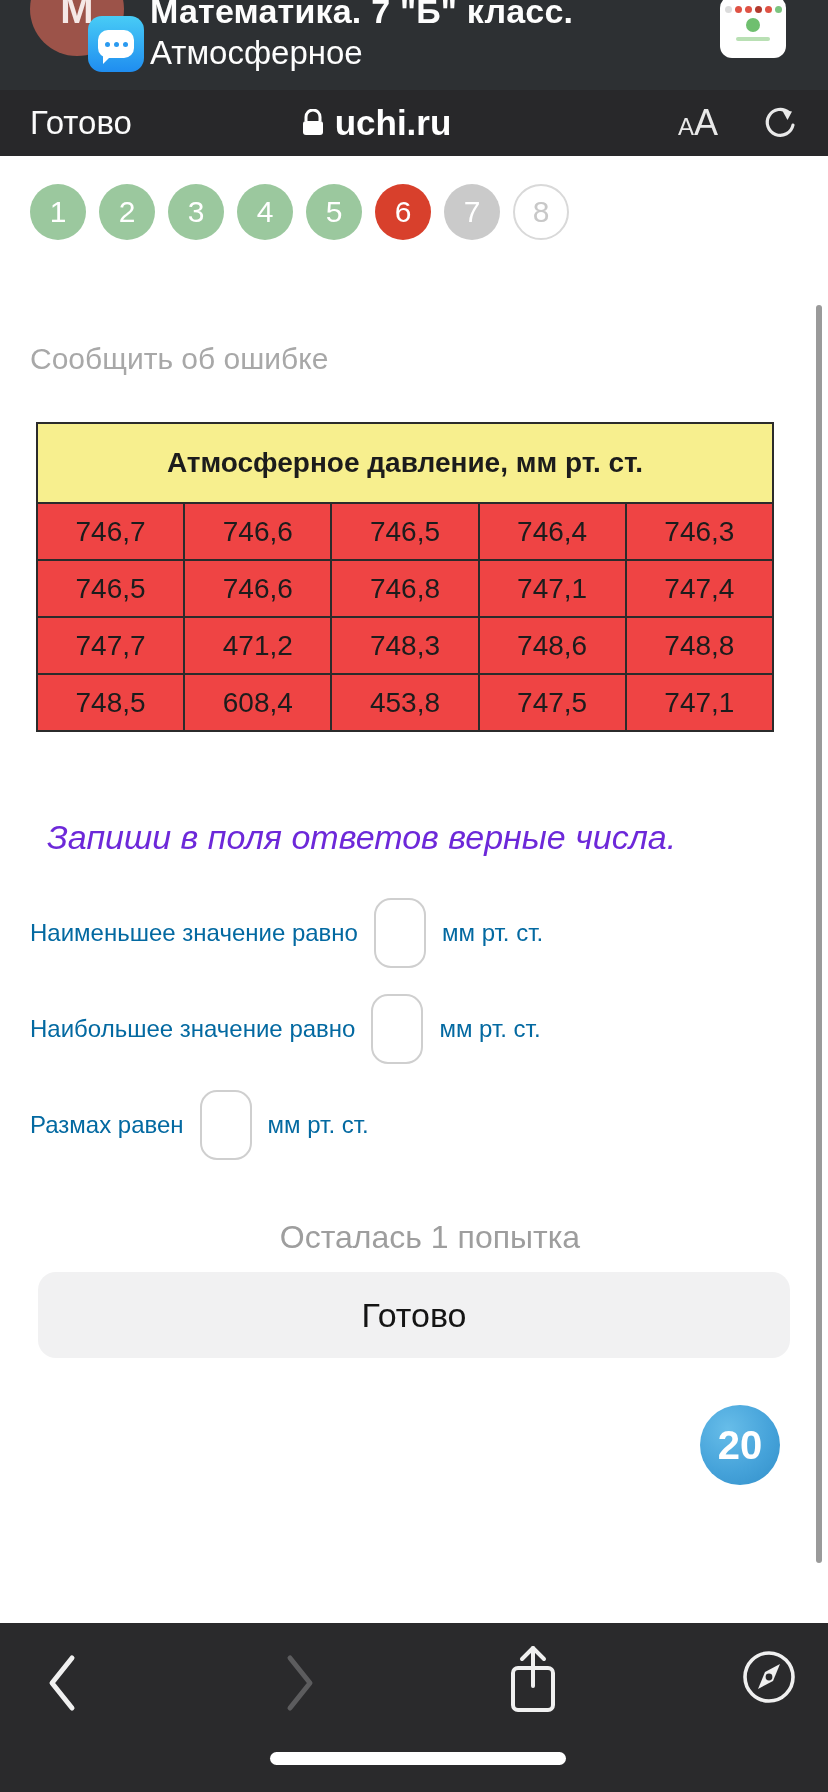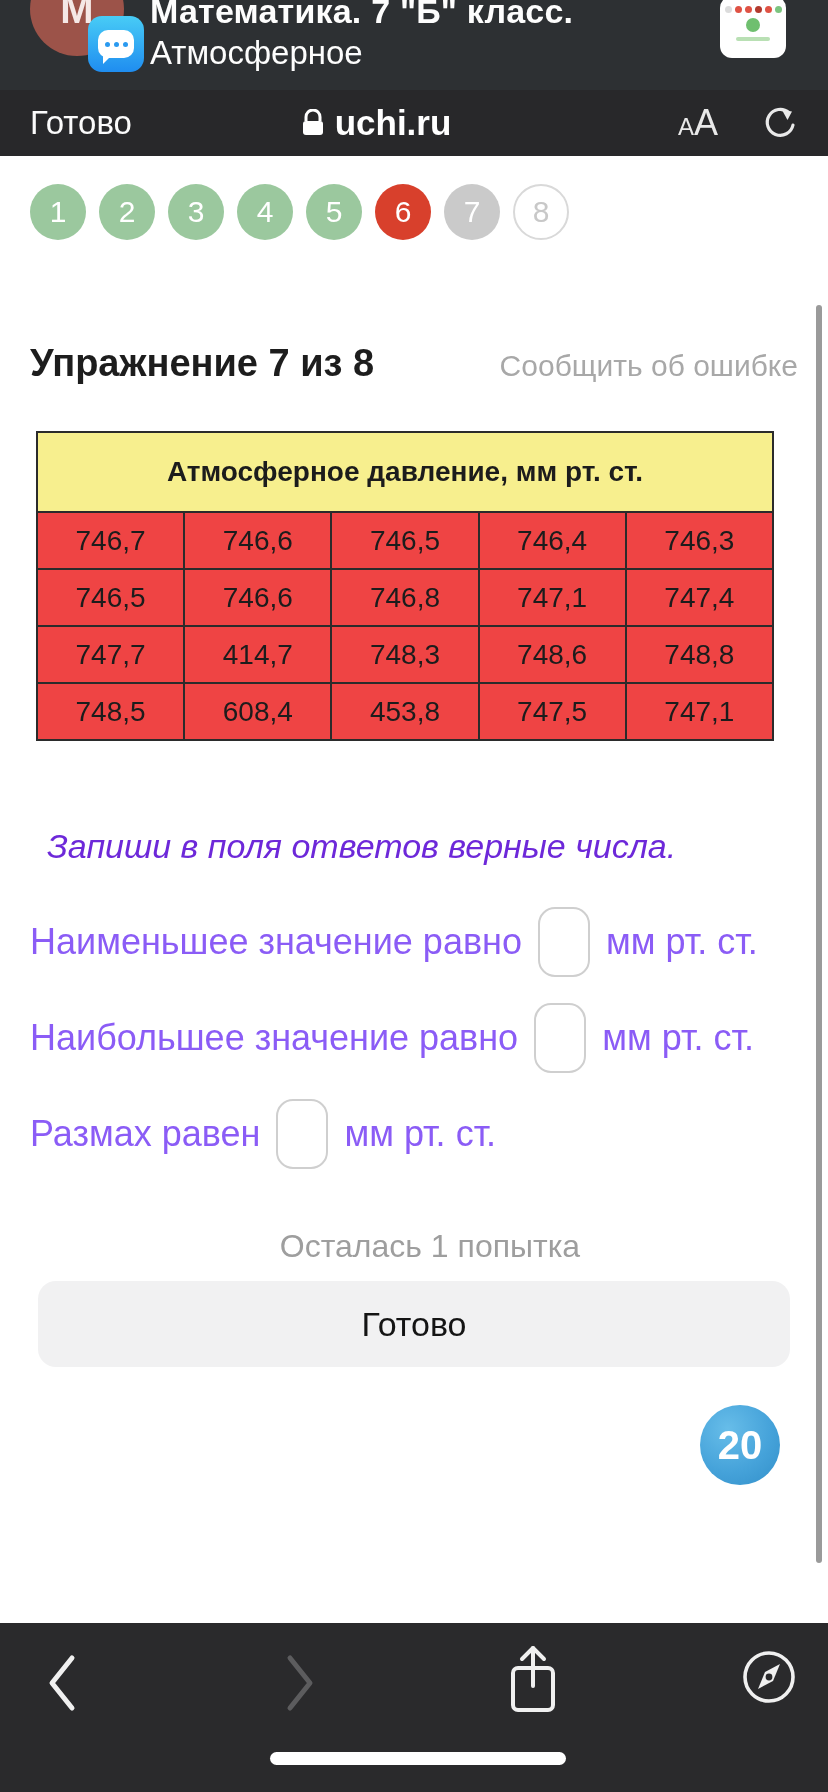--- a/index.html
+++ b/index.html
@@ -69,21 +69,21 @@
 
   .ptable { border-collapse:collapse; margin:46px 0 0 36px; width:738px; }
   .ptable th { background:#f7ef8e; border:2px solid #2b2b2b; height:80px; font-size:28px; font-weight:700; color:#1c1c1c; }
   .ptable td { border:2px solid #2b2b2b; height:57px; width:147px; text-align:center;
     font-size:28px; color:#1c1c1c; background:#ef4444; }
 
   .instruction { margin:86px 30px 0 47px; font-size:34px; font-style:italic; color:#6d28d9; }
 
   .answer-row { display:flex; align-items:center; gap:16px; margin:24px 30px 0 30px; height:72px; }
   .answer-row.first { margin-top:40px; }
-  .answer-label, .answer-unit { font-size:36px; color:#8b5cf6; }
+  .answer-label, .answer-unit { font-size:24px; color:#0369a1; }
   .answer-input { width:52px; height:70px; border:2px solid #cfcfcf; border-radius:17px; background:#fff;
     font-size:30px; text-align:center; color:#1c1c1c; outline:none; }
 
   .badge20 { position:absolute; left:700px; top:1249px; width:80px; height:80px; border-radius:50%;
     background:radial-gradient(circle at 35% 30%, #67bde9 0%, #46a3da 55%, #328fc9 100%);
     color:#ffffff; font-size:40px; font-weight:700; display:flex; align-items:center; justify-content:center; z-index:3; }
 
   .attempts { text-align:center; margin-top:58px; font-size:32px; color:#9e9e9e;padding-left:32px; }
   .submit-btn { display:block; margin:16px auto 0 auto; width:752px; height:86px; border:none;
     background:#f1f1f2; border-radius:18px; font-size:34px; color:#141414;
@@ -160,21 +160,20 @@
       <div class="step done">2</div>
       <div class="step done">3</div>
       <div class="step done">4</div>
       <div class="step done">5</div>
       <div class="step current">6</div>
       <div class="step upcoming">7</div>
       <div class="step outline">8</div>
     </div>
 
     <div class="ex-head">
-      <div class="ex-title">Упражнение 7 из 8</div>
       <div class="ex-report">Сообщить об ошибке</div>
     </div>
 
 
     <table class="ptable">
       <tbody>
           <tr>
             <th colspan="5">Атмосферное давление, мм рт. ст.</th>
           </tr>
       <tr>
@@ -186,21 +185,21 @@
       </tr>
       <tr>
         <td>746,5</td>
         <td>746,6</td>
         <td>746,8</td>
         <td>747,1</td>
         <td>747,4</td>
       </tr>
       <tr>
         <td>747,7</td>
-        <td>414,7</td>
+        <td>471,2</td>
         <td>748,3</td>
         <td>748,6</td>
         <td>748,8</td>
       </tr>
       <tr>
         <td>748,5</td>
         <td>608,4</td>
         <td>453,8</td>
         <td>747,5</td>
         <td>747,1</td>

